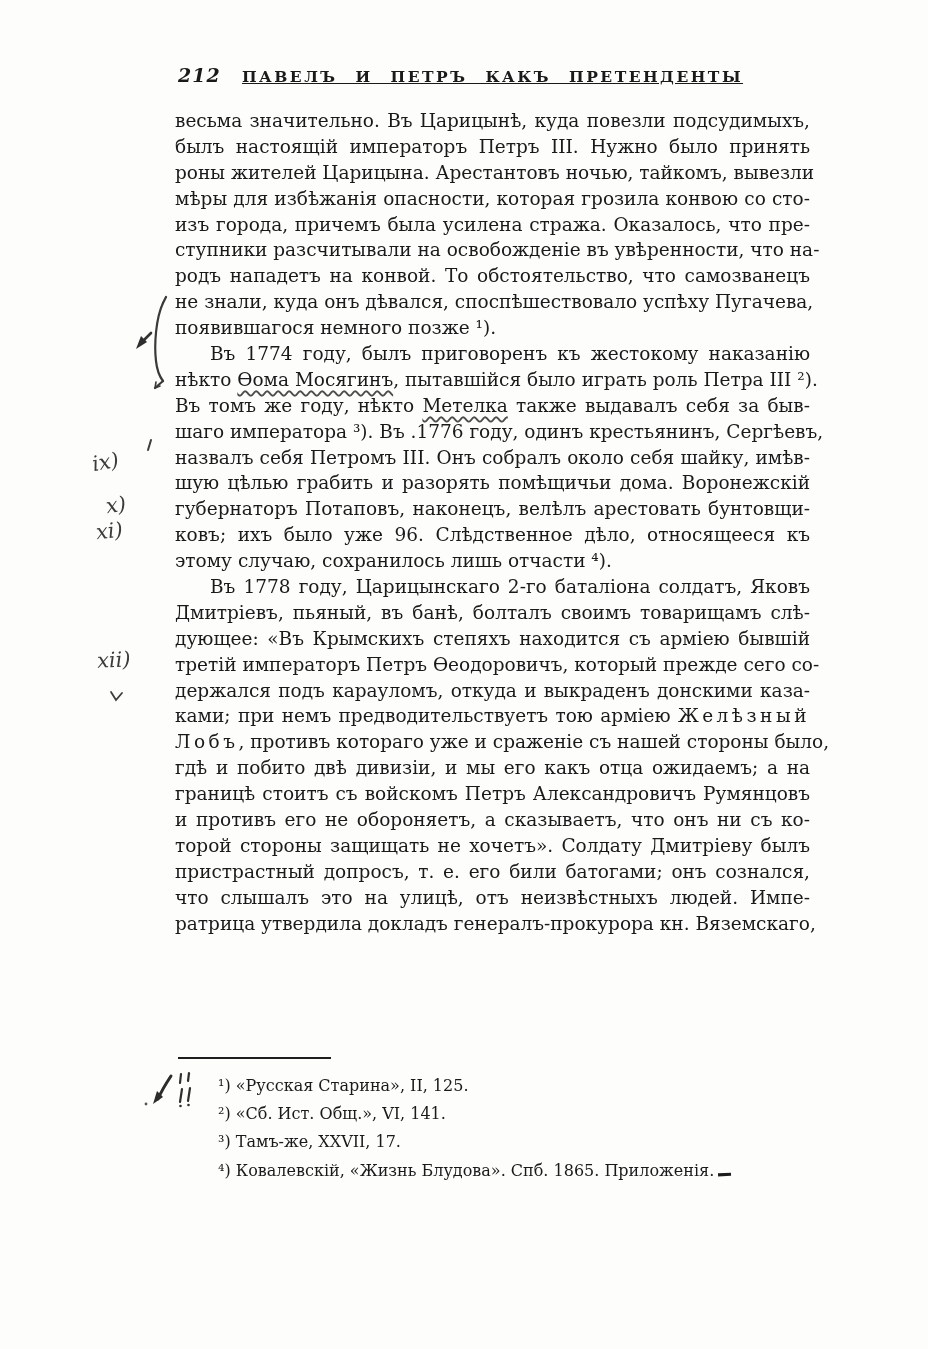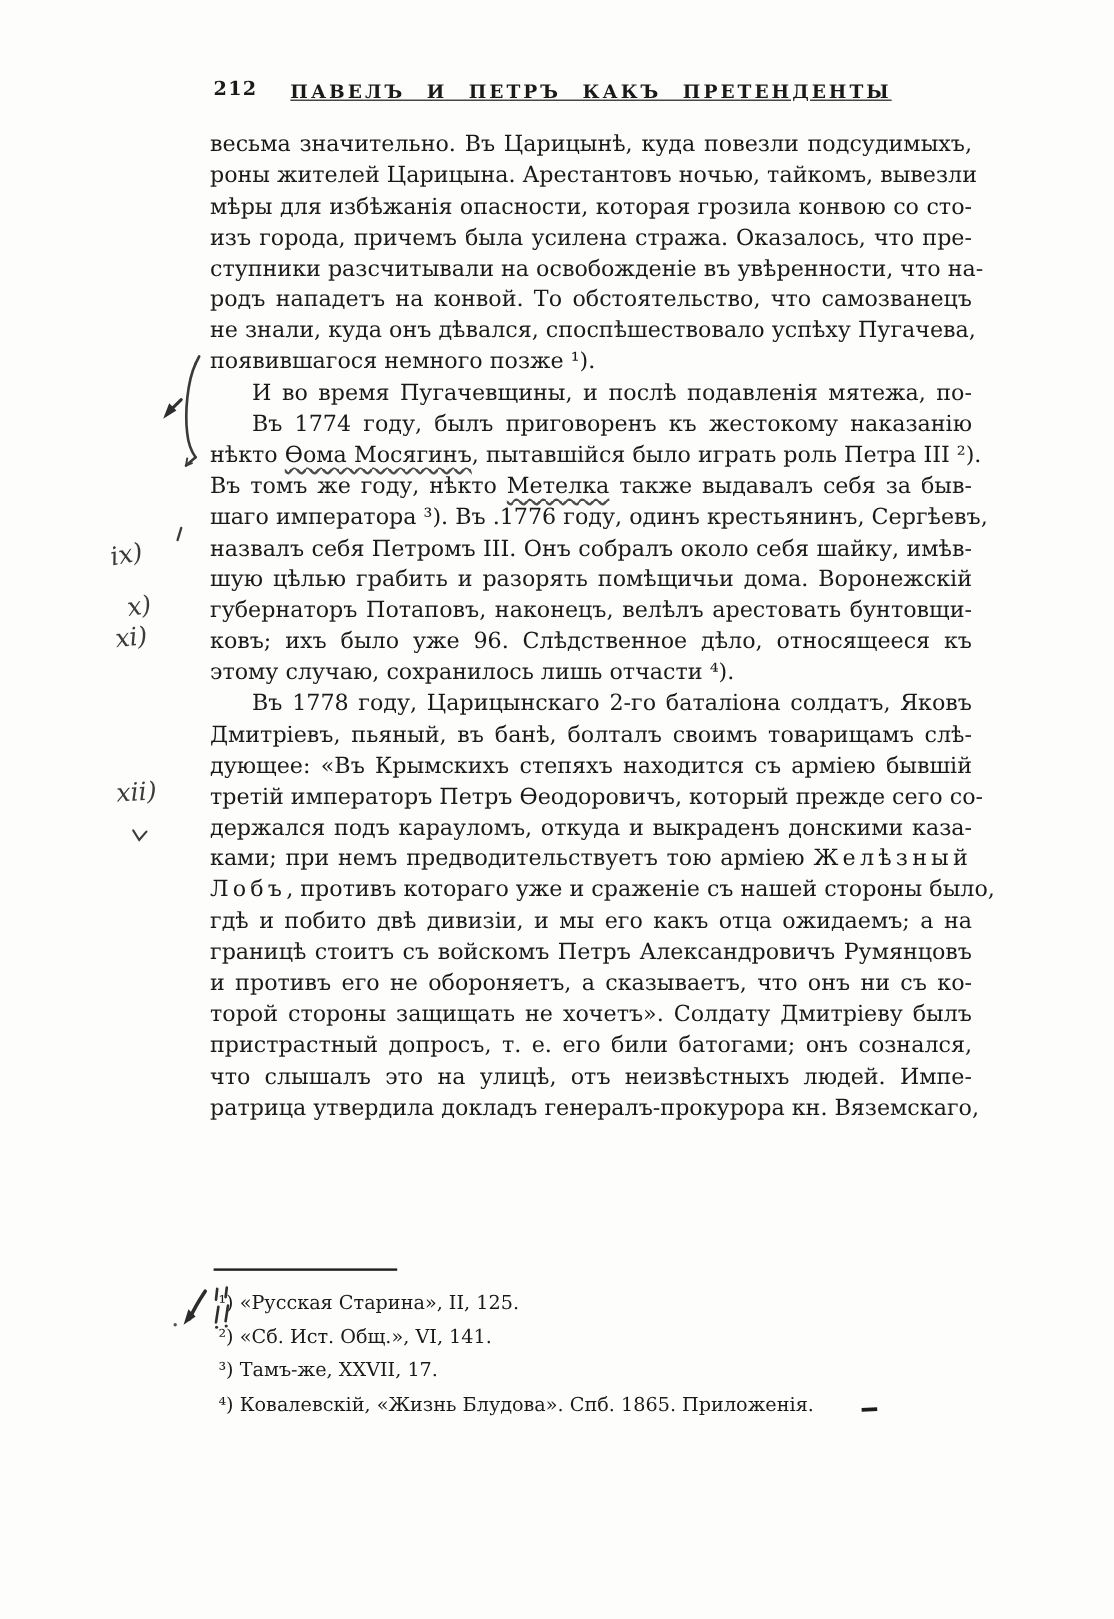--- a/index.html
+++ b/index.html
@@ -8,21 +8,21 @@
     background:#ffffff;
     font-family:"DejaVu Serif", serif;
   }
   .page{
     position:relative;width:928px;height:1349px;
     background:#fdfdfb;color:#1a1a1a;overflow:hidden;
   }
   
   .page-num{
     position:absolute;left:178px;top:64px;
-    font-size:16px;font-weight:bold;letter-spacing:1px;
+    font-size:19px;font-weight:bold;letter-spacing:1px;font-style:italic;
   }
   .running-title{
     position:absolute;left:175px;top:67px;width:635px;
     text-align:center;font-size:15.5px;font-weight:bold;
     letter-spacing:2.5px;word-spacing:10px;white-space:nowrap;text-decoration:underline;
   }
   
   .body-text{
     position:absolute;left:175px;top:108px;width:635px;
     font-size:18.5px;
@@ -44,21 +44,21 @@
   .spaced{letter-spacing:3.5px;}
   
   .fn-rule{
     position:absolute;left:178px;top:1057px;width:153px;height:2px;
     background:#1e1e1e;
   }
   .footnotes{
     position:absolute;left:182px;top:1072px;width:620px;
     font-size:16px;
   }
-  .fn-line{height:28.2px;line-height:28.2px;white-space:nowrap;}
+  .fn-line{height:28.2px;line-height:28.2px;white-space:nowrap;margin-left:36px;}
   
   .mark{
     position:absolute;color:#3b3b3b;
     font-family:"DejaVu Serif", serif;font-style:italic;
     font-size:21px;white-space:nowrap;
   }
   .mark-ix {left:92px; top:450px; transform:rotate(-10deg);}
   .mark-x  {left:106px;top:493px; transform:rotate(-8deg);}
   .mark-xi {left:96px; top:519px; transform:rotate(-6deg);}
   .mark-xii{left:97px; top:648px; transform:rotate(-3deg);}
@@ -67,28 +67,28 @@
 </head>
 <body>
 
 <div class="page">
 
   <span class="page-num">212</span>
   <div class="running-title">ПАВЕЛЪ И ПЕТРЪ КАКЪ ПРЕТЕНДЕНТЫ</div>
 
   <div class="body-text">
       <div class="line">весьма значительно. Въ Царицынѣ, куда повезли подсудимыхъ,</div>
+      <div class="line">былъ настоящій императоръ Петръ III. Нужно было принять</div>
       <div class="line">роны жителей Царицына. Арестантовъ ночью, тайкомъ, вывезли</div>
       <div class="line">мѣры для избѣжанія опасности, которая грозила конвою со сто-</div>
       <div class="line">изъ города, причемъ была усилена стража. Оказалось, что пре-</div>
       <div class="line">ступники разсчитывали на освобожденіе въ увѣренности, что на-</div>
       <div class="line">родъ нападетъ на конвой. То обстоятельство, что самозванецъ</div>
       <div class="line">не знали, куда онъ дѣвался, споспѣшествовало успѣху Пугачева,</div>
       <div class="line para-end">появившагося немного позже ¹).</div>
-      <div class="line indent">И во время Пугачевщины, и послѣ подавленія мятежа, по-</div>
       <div class="line indent">Въ 1774 году, былъ приговоренъ къ жестокому наказанію</div>
       <div class="line">нѣкто <span class="pencil-underline">Ѳома Мосягинъ</span>, пытавшійся было играть роль Петра III ²).</div>
       <div class="line">Въ томъ же году, нѣкто <span class="pencil-underline">Метелка</span> также выдавалъ себя за быв-</div>
       <div class="line">шаго императора ³). Въ .1776 году, одинъ крестьянинъ, Сергѣевъ,</div>
       <div class="line">назвалъ себя Петромъ III. Онъ собралъ около себя шайку, имѣв-</div>
       <div class="line">шую цѣлью грабить и разорять помѣщичьи дома. Воронежскій</div>
       <div class="line">губернаторъ Потаповъ, наконецъ, велѣлъ арестовать бунтовщи-</div>
       <div class="line">ковъ; ихъ было уже 96. Слѣдственное дѣло, относящееся къ</div>
       <div class="line para-end">этому случаю, сохранилось лишь отчасти ⁴).</div>
       <div class="line indent">Въ 1778 году, Царицынскаго 2-го баталіона солдатъ, Яковъ</div>

